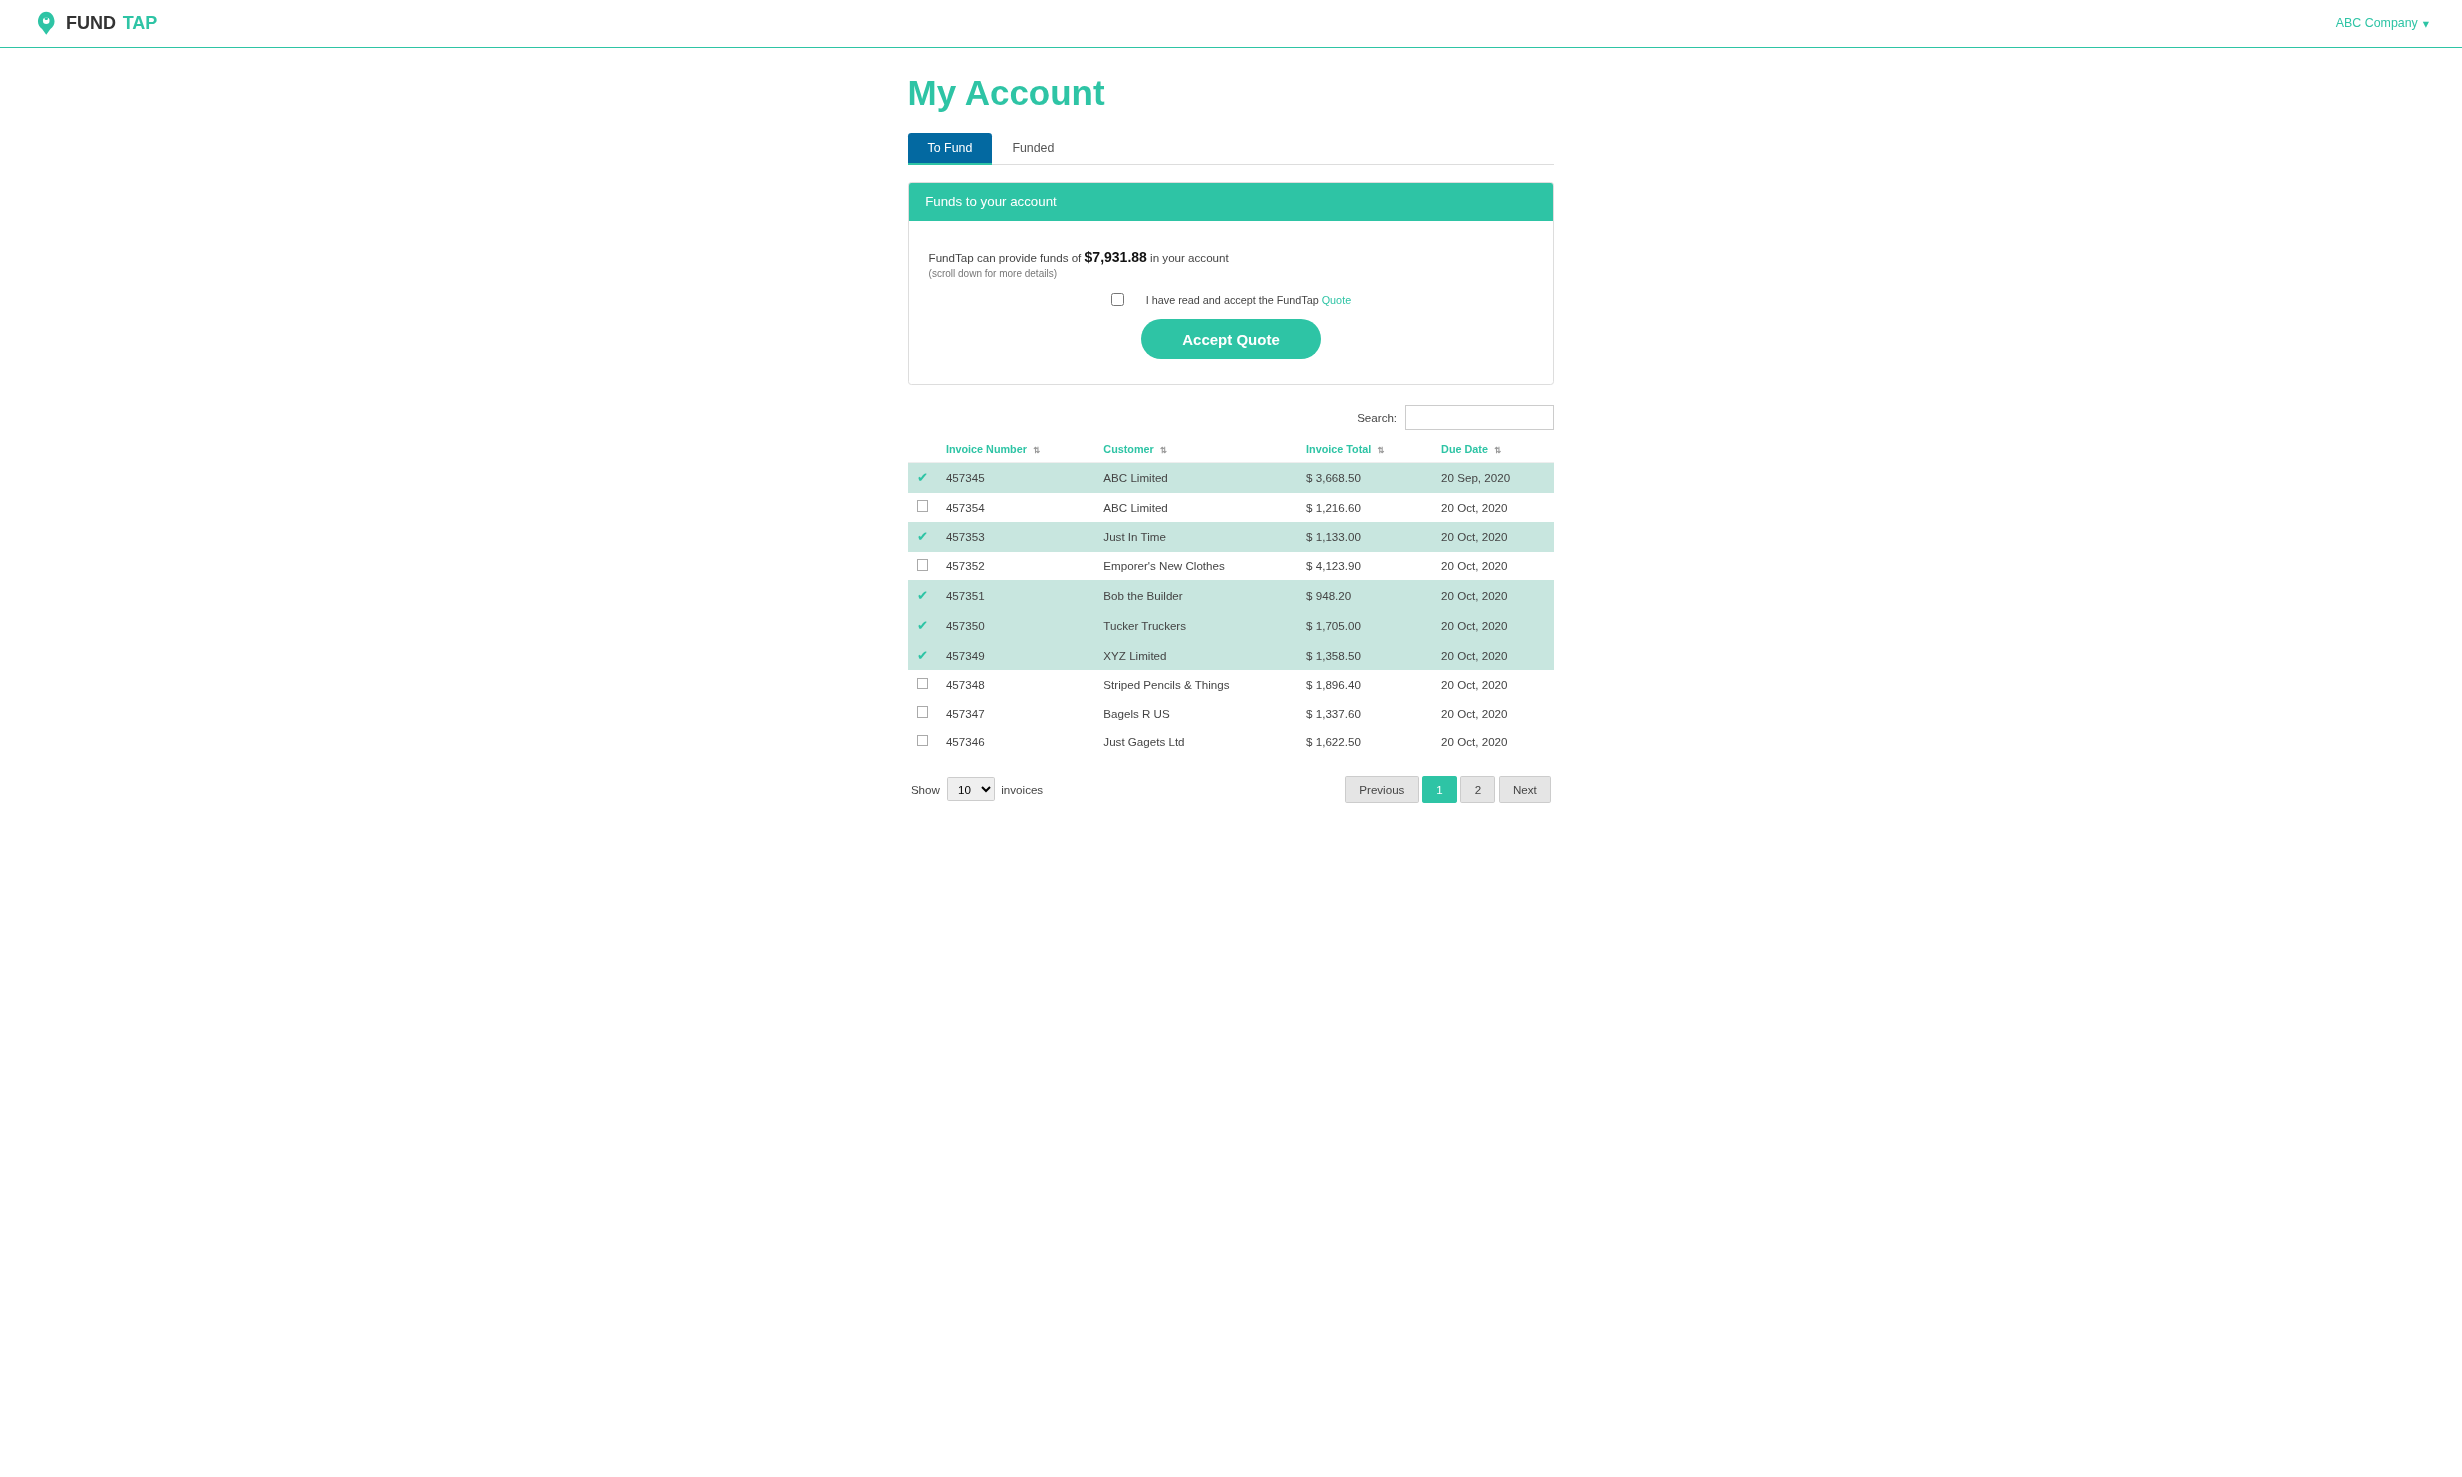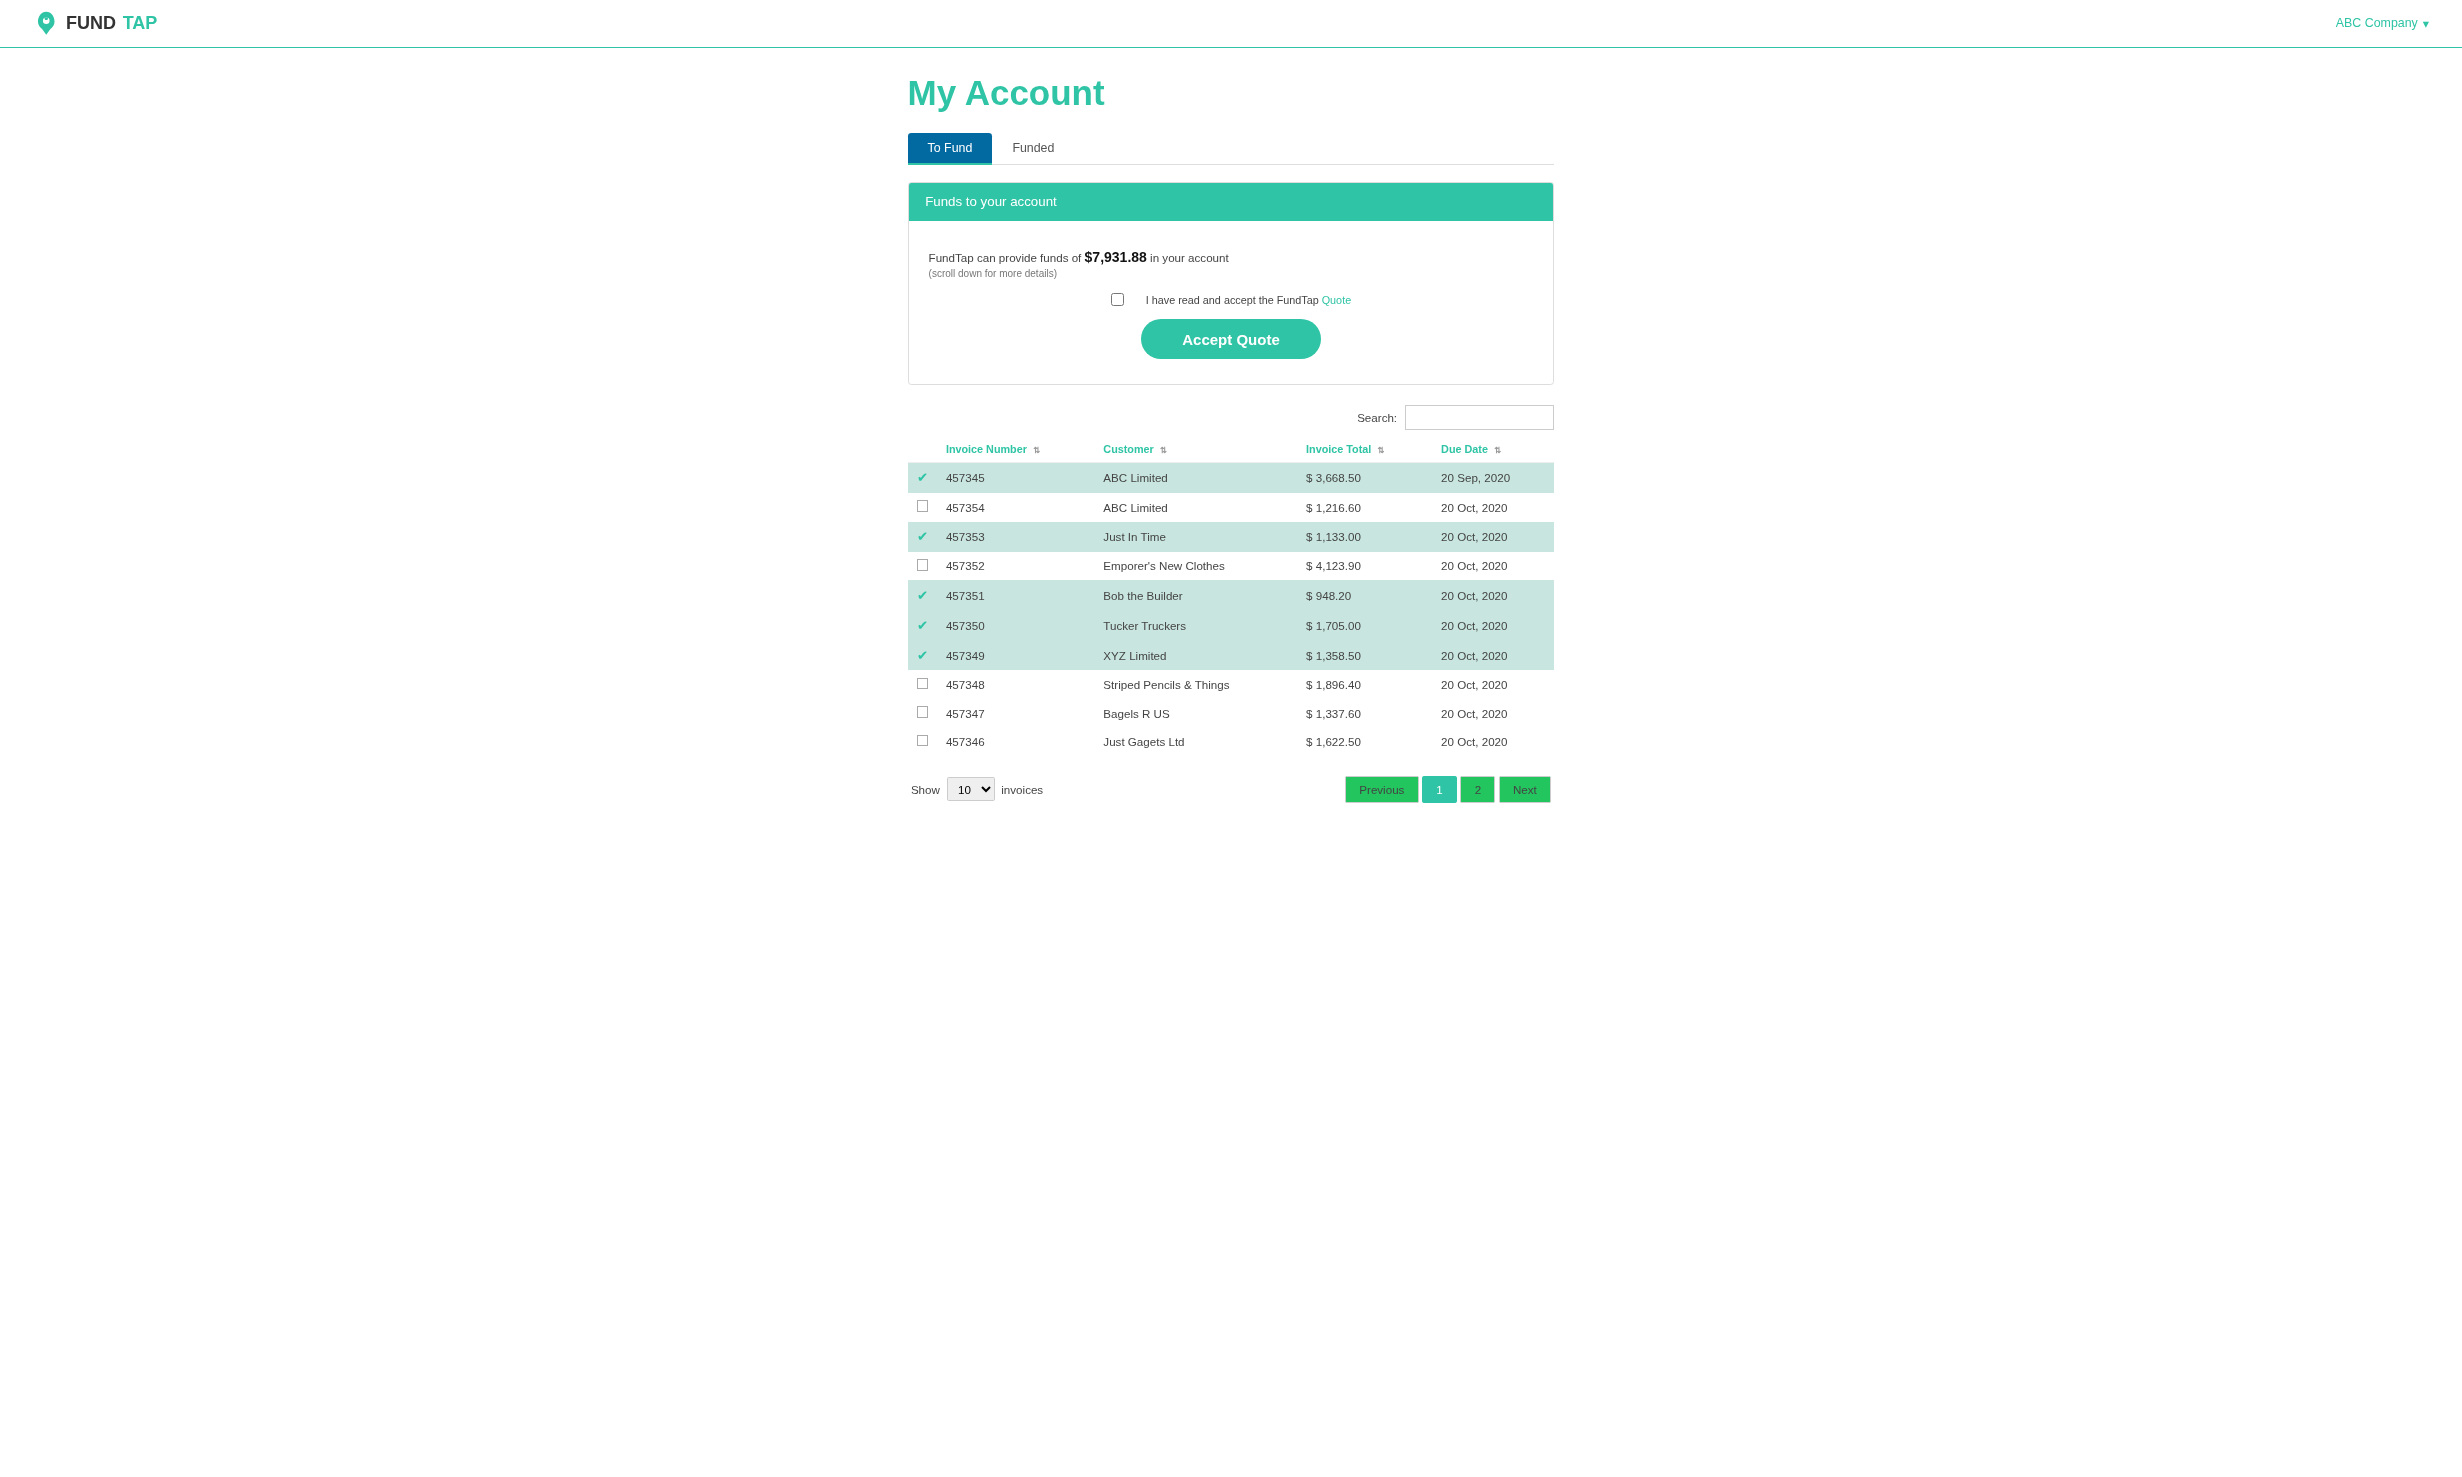--- a/index.html
+++ b/index.html
@@ -226,21 +226,21 @@
       font-size: 11.6px;
       border-radius: 1.7px;
     }
     .pagination-controls {
       display: flex;
       align-items: center;
       gap: 3.3px;
     }
     .page-btn {
       border: 0.8px solid #ccc;
-      background: #22c55e;
+      background: #e5e5e5;
       color: #444;
       padding: 5.8px 13.3px;
       font-size: 11.6px;
       cursor: pointer;
       border-radius: 1.7px;
     }
     .page-btn.active {
       background: #2ec4a5;
       color: #fff;
       border-color: #2ec4a5;

